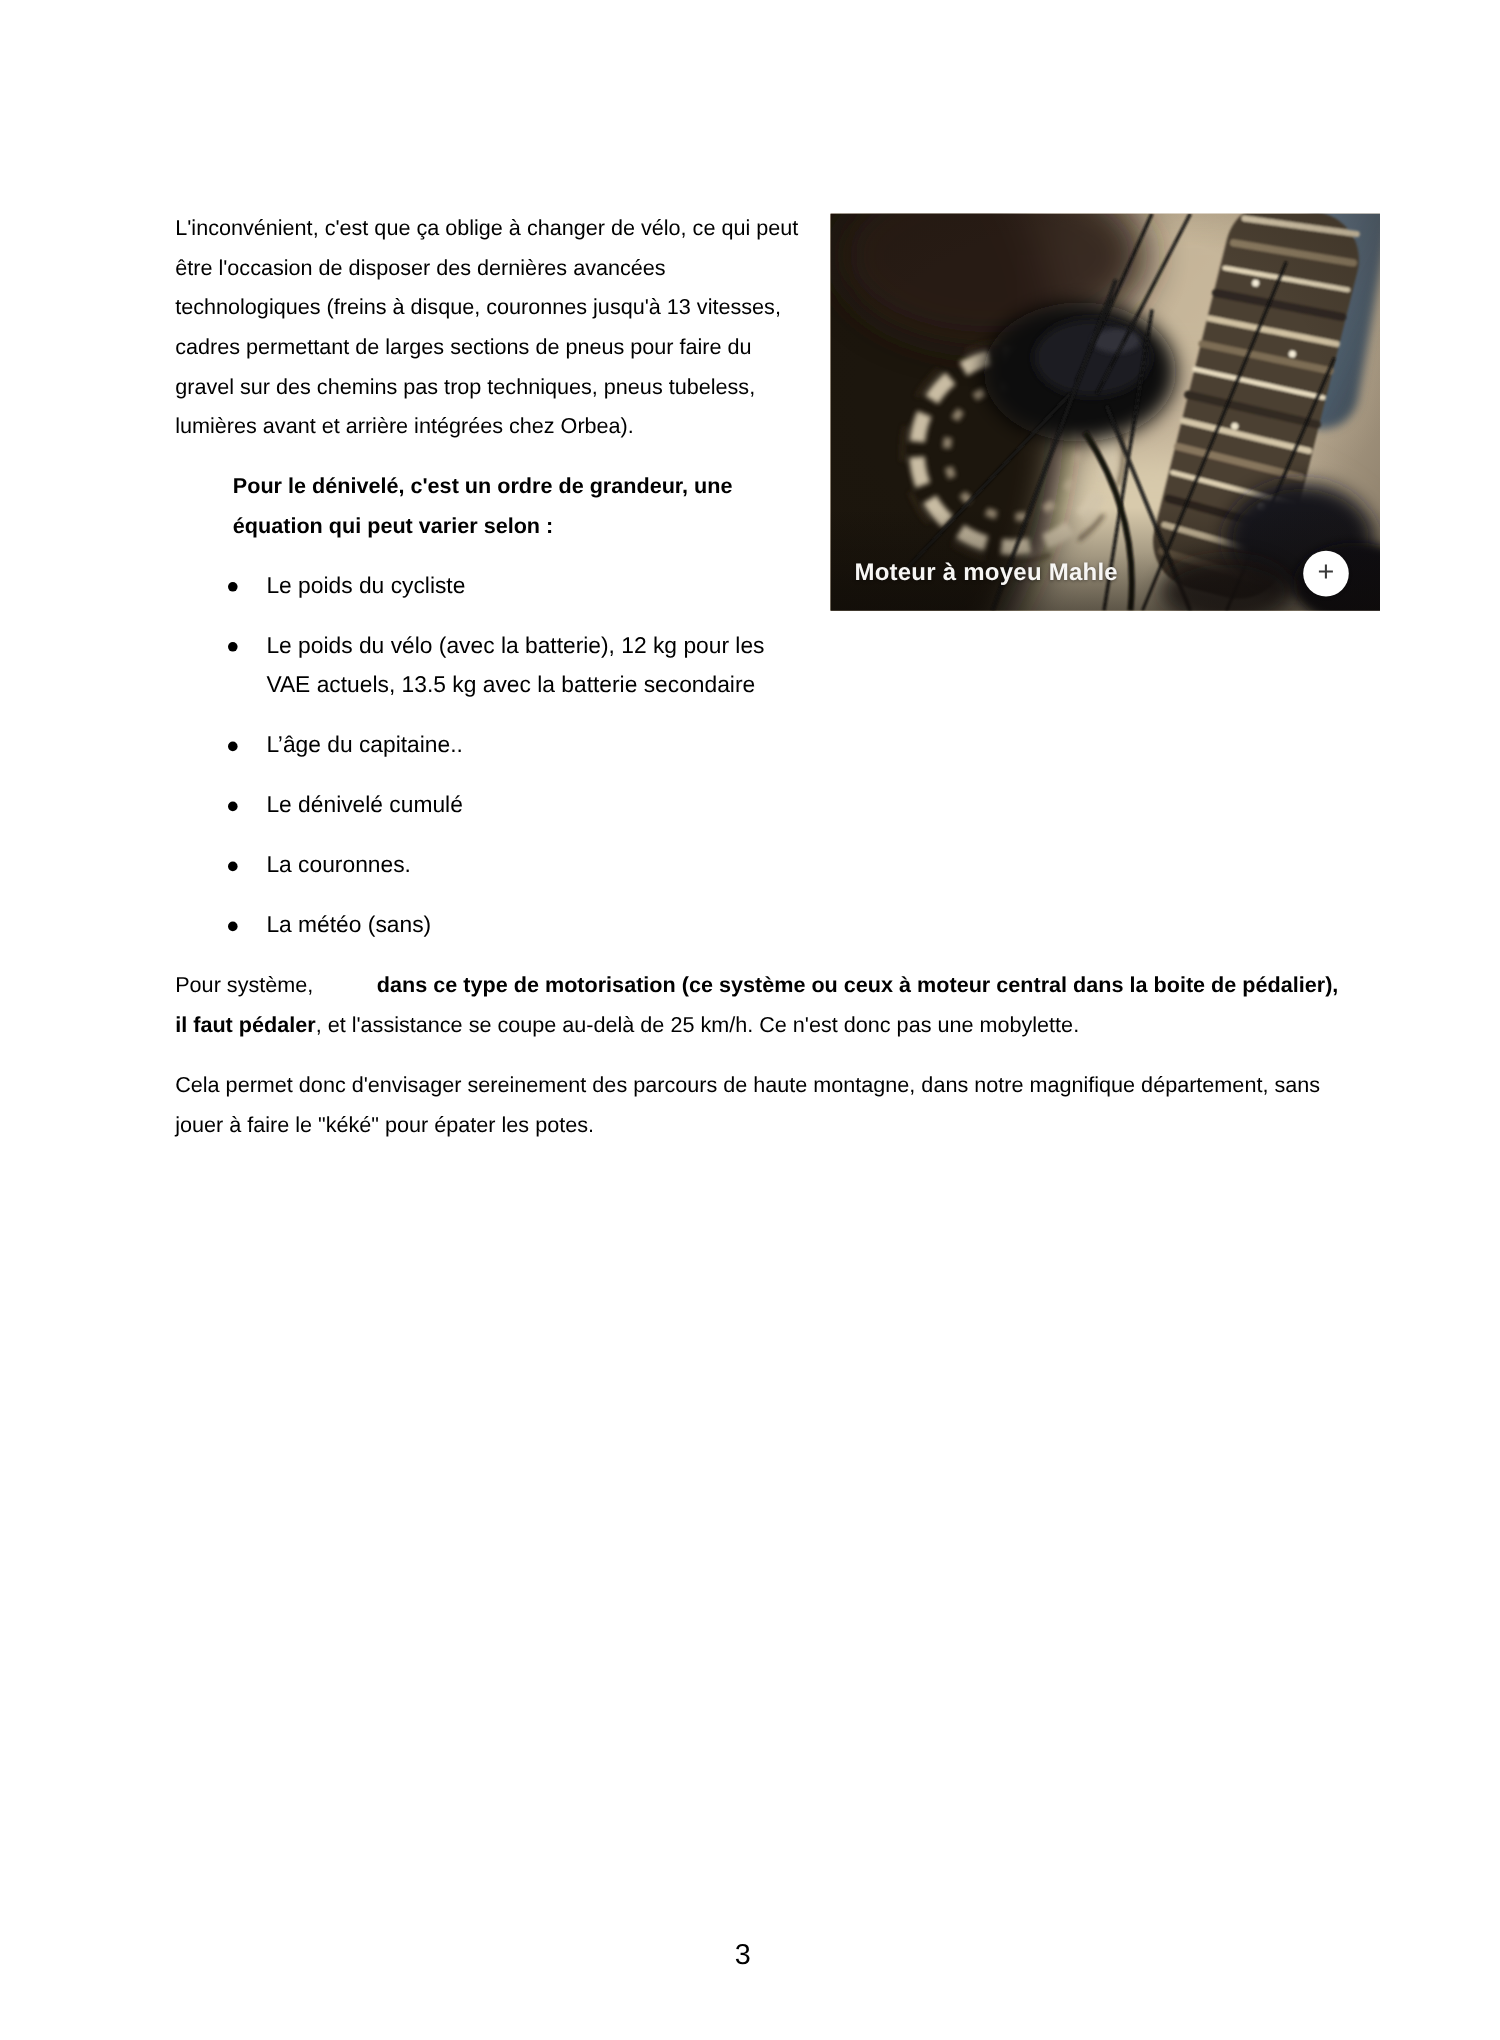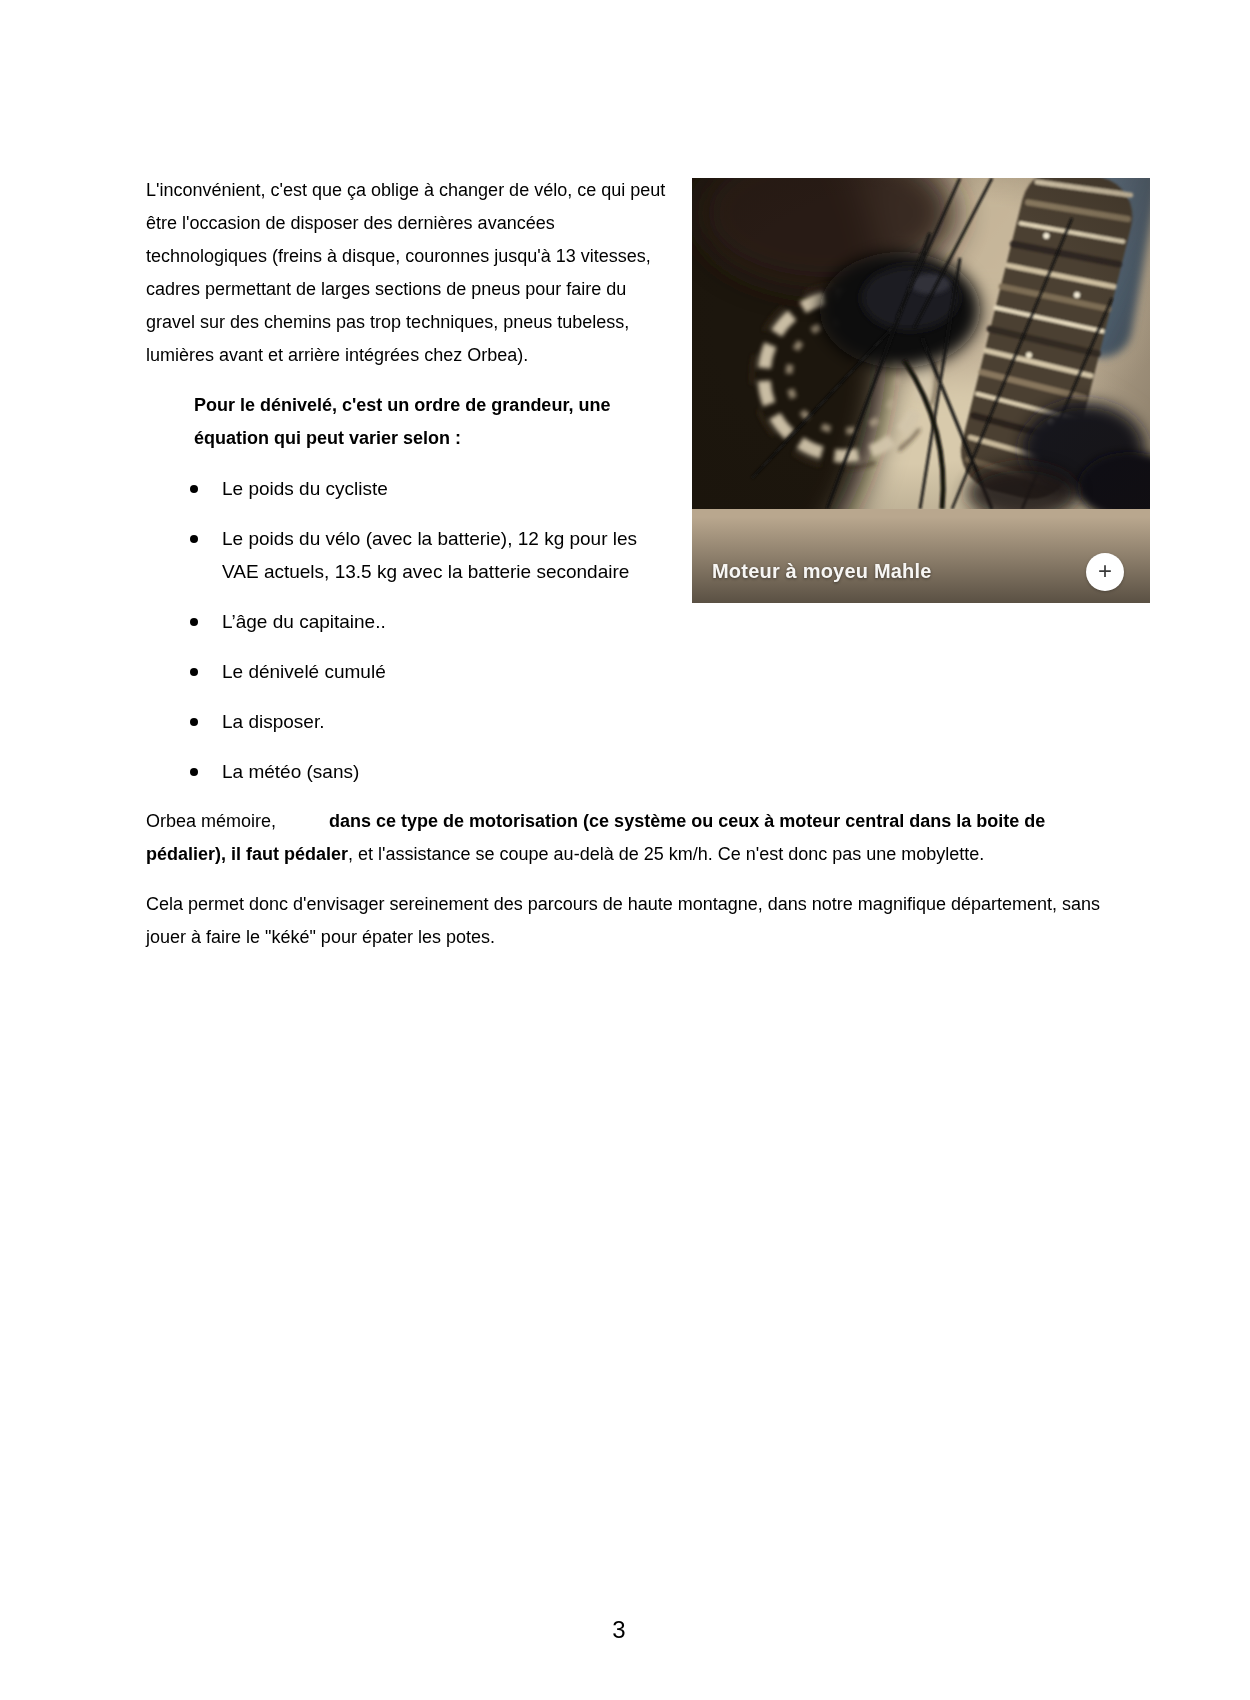--- a/index.html
+++ b/index.html
@@ -41,21 +41,21 @@
     left:44px; top:13px;
     width:8px; height:8px;
     border-radius:50%;
     background:#000;
   }
 
   
   figure.photo {
     position:relative;
     float:right;
-    width:458px; height:425px;
+    width:458px; height:331px;
     margin:4px -34px 24px 26px;
     overflow:hidden;
     background:#b9a78e;
   }
   figure.photo svg { display:block; width:458px; height:331px; }
   .cap-grad {
     position:absolute; left:0; right:0; bottom:0; height:86px;
     background:linear-gradient(to top, rgba(12,9,6,0.55), rgba(12,9,6,0));
     pointer-events:none;
   }
@@ -209,23 +209,23 @@
 
   <p class="body">L'inconvénient, c'est que ça oblige à changer de vélo, ce qui peut être l'occasion de disposer des dernières avancées technologiques (freins à disque, couronnes jusqu'à 13 vitesses, cadres permettant de larges sections de pneus pour faire du gravel sur des chemins pas trop techniques, pneus tubeless, lumières avant et arrière intégrées chez Orbea).</p>
 
   <p class="body bold">Pour le dénivelé, c'est un ordre de grandeur, une équation qui peut varier selon :</p>
 
   <ul class="factors">
     <li><span class="dot"></span><span>Le poids du cycliste</span></li>
     <li><span class="dot"></span><span>Le poids du vélo (avec la batterie), 12 kg pour les VAE actuels, 13.5 kg avec la batterie secondaire</span></li>
     <li><span class="dot"></span><span>L’âge du capitaine..</span></li>
     <li><span class="dot"></span><span>Le dénivelé cumulé</span></li>
-    <li><span class="dot"></span><span>La disposer.</span></li>
+    <li><span class="dot"></span><span>La couronnes.</span></li>
     <li><span class="dot"></span><span>La météo (sans)</span></li>
   </ul>
 
-  <p class="body"><span>Orbea mémoire, </span><span class="b">dans ce type de motorisation (ce système ou ceux à moteur central dans la boite de pédalier), il faut pédaler</span><span>, et l'assistance se coupe au-delà de 25 km/h. Ce n'est donc pas une mobylette.</span></p>
+  <p class="body"><span>Pour système, </span><span class="b">dans ce type de motorisation (ce système ou ceux à moteur central dans la boite de pédalier), il faut pédaler</span><span>, et l'assistance se coupe au-delà de 25 km/h. Ce n'est donc pas une mobylette.</span></p>
 
   <p class="body">Cela permet donc d'envisager sereinement des parcours de haute montagne, dans notre magnifique département, sans jouer à faire le "kéké" pour épater les potes.</p>
 
   <div class="pagenum">3</div>
 
 </div>
 
 </body></html>

